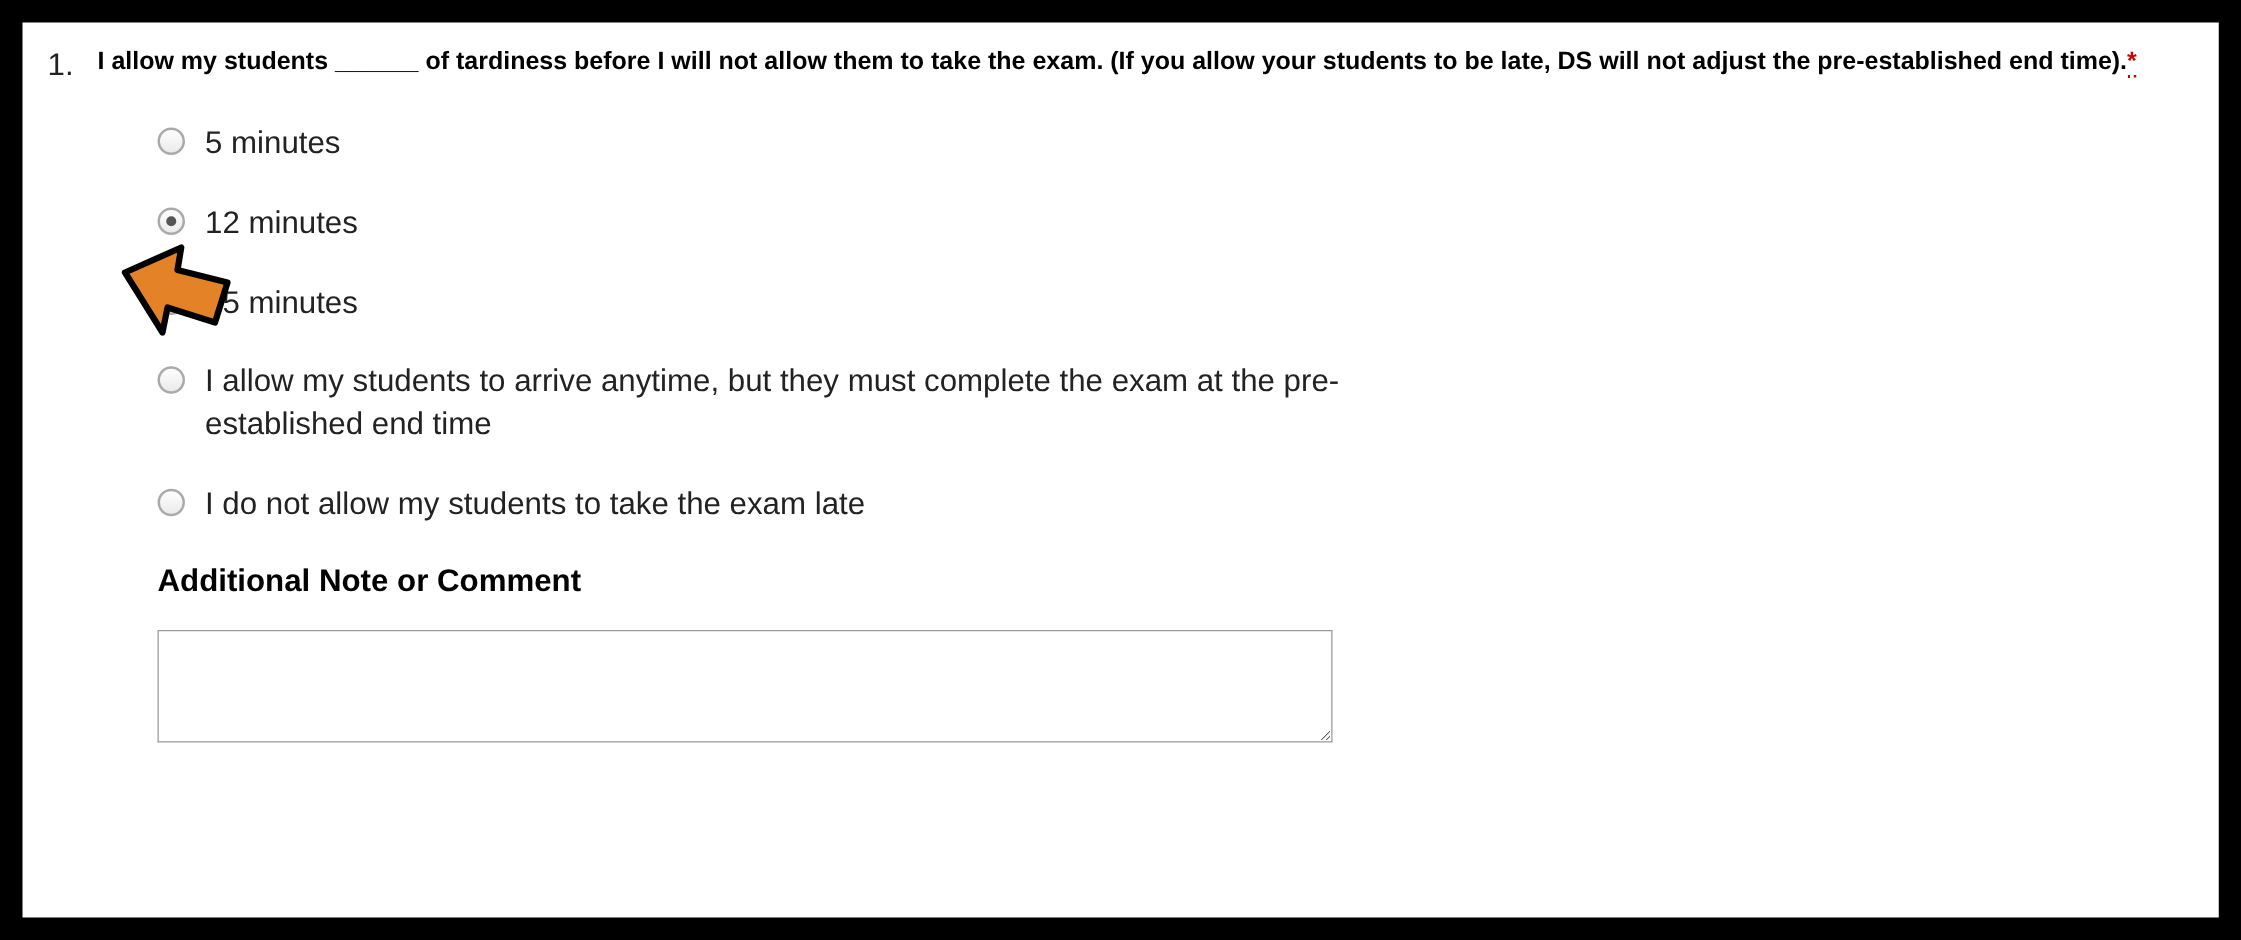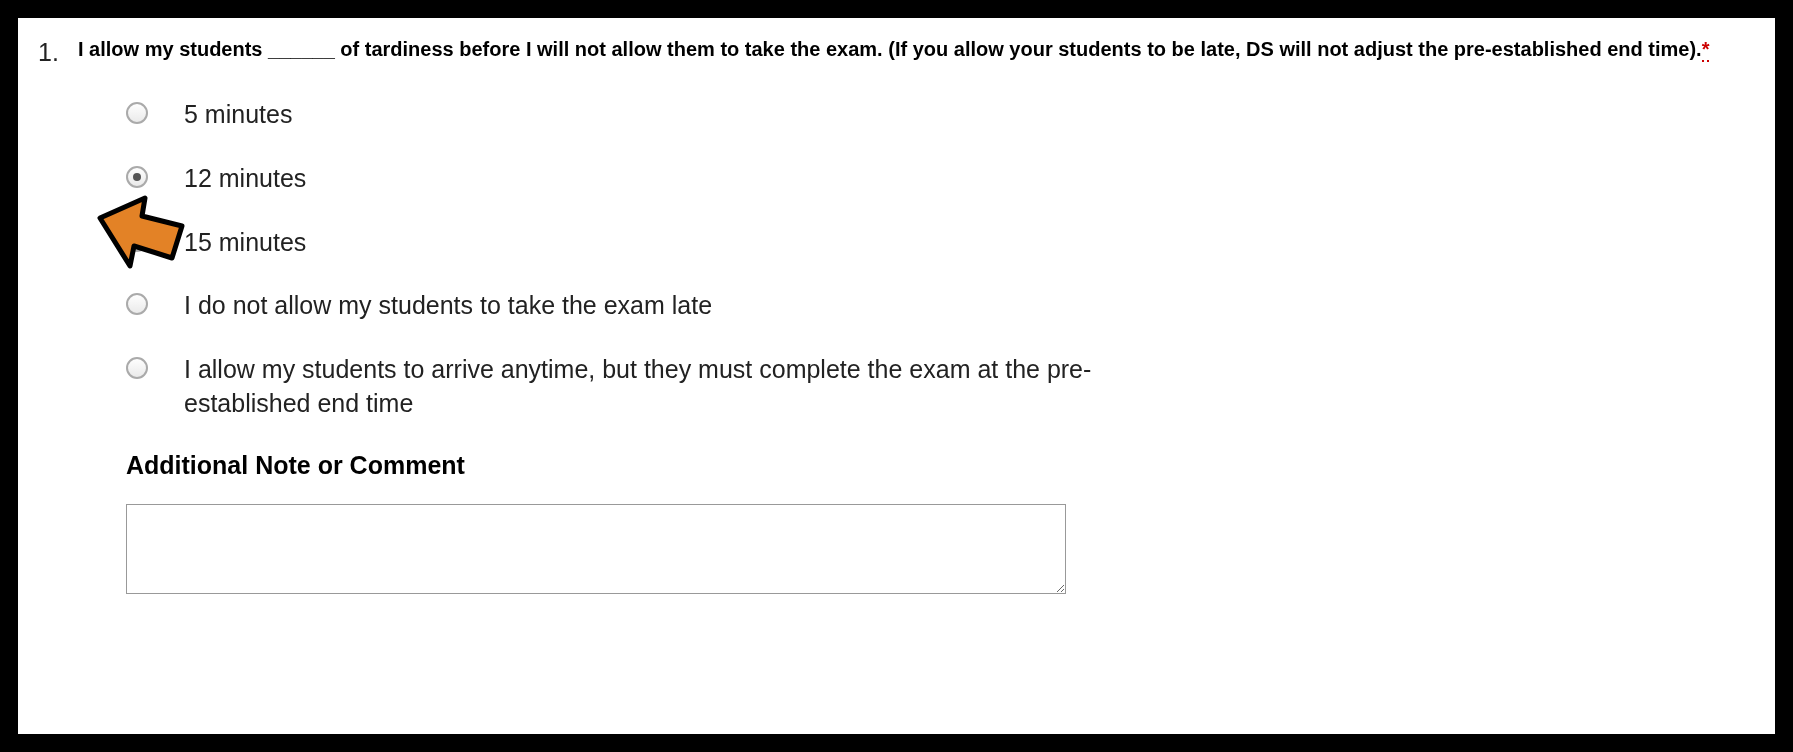--- a/index.html
+++ b/index.html
@@ -67,21 +67,20 @@
       top: 50%; left: 50%;
       width: 8px; height: 8px;
       background: #555;
       border-radius: 50%;
       transform: translate(-50%, -50%);
     }
     .opt-label {
       font-size: 25px;
       color: #222;
       line-height: 1.35;
-      margin-left: 20px;
     }
     .note-label {
       margin-top: 24px;
       font-size: 25px;
       font-weight: bold;
       color: #000;
     }
     .note-area {
       margin-top: 24px;
       width: 940px;
@@ -124,26 +123,26 @@
           <div class="opt-label">12 minutes</div>
         </div>
 
         <div class="option">
           <div class="radio"></div>
           <div class="opt-label">15 minutes</div>
         </div>
 
         <div class="option">
           <div class="radio"></div>
-          <div class="opt-label">I do not allow my students to take the exam late</div>
+          <div class="opt-label">I allow my students to arrive anytime, but they must complete the exam at the pre-established end time</div>
         </div>
 
         <div class="option">
           <div class="radio"></div>
-          <div class="opt-label">I allow my students to arrive anytime, but they must complete the exam at the pre-established end time</div>
+          <div class="opt-label">I do not allow my students to take the exam late</div>
         </div>
 
         <div class="note-label">Additional Note or Comment</div>
         <textarea class="note-area" value="" style=""></textarea>
       </div>
     </div>
   </div>
 
   <svg class="arrow" width="100" height="90">
     <polygon points="10,30 55,10 52,28 92,38 82,70 44,58 40,78" stroke="#000" stroke-width="5" stroke-linejoin="round" fill="#e38226"></polygon>

